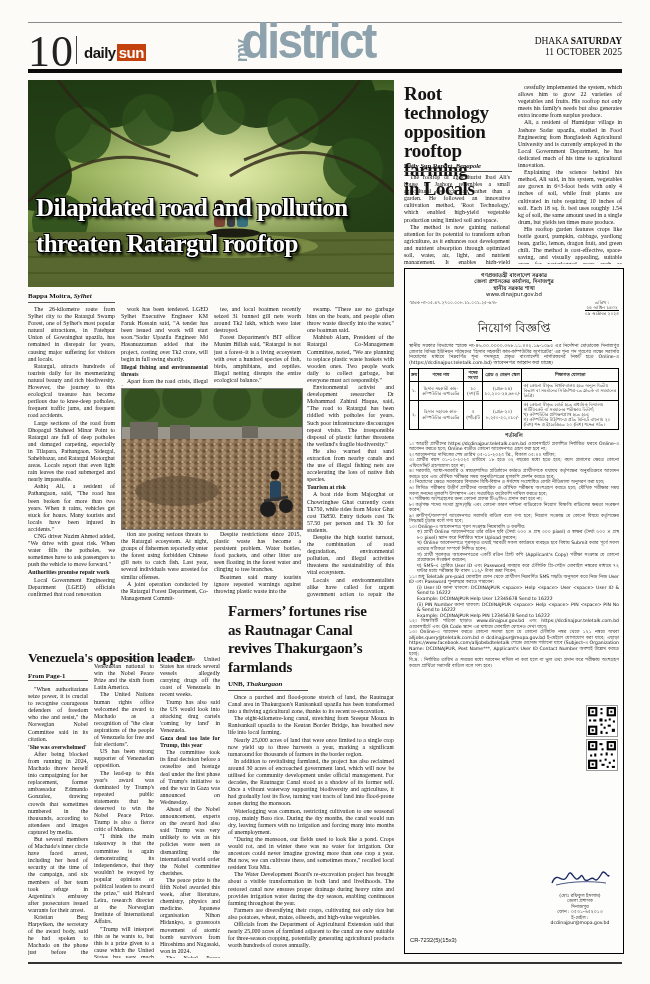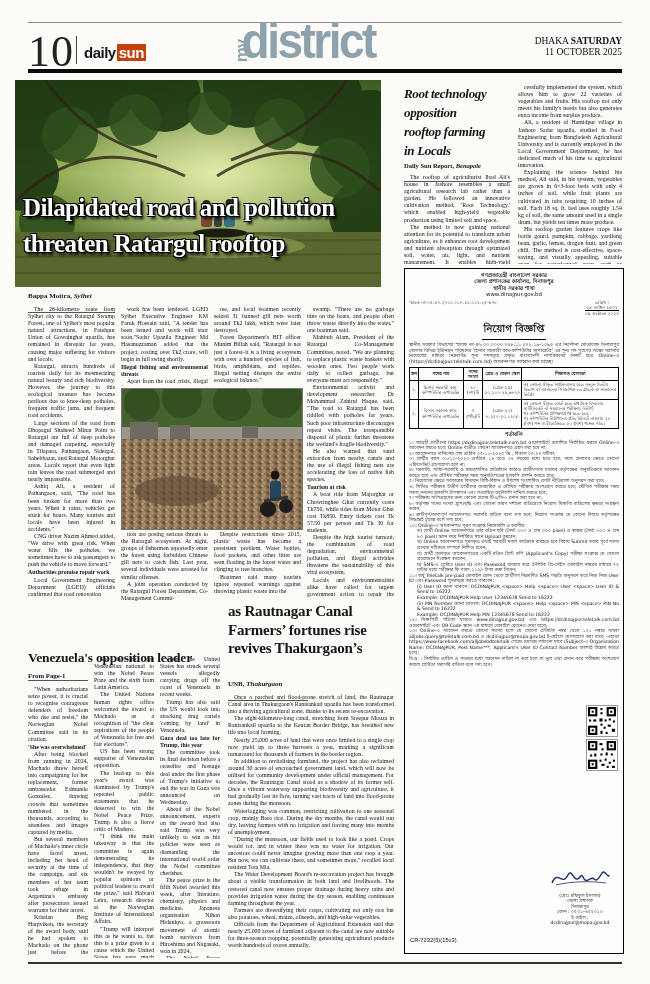--- a/index.html
+++ b/index.html
@@ -17,44 +17,44 @@
   .sect .my{transform:rotate(-90deg) translateY(6px);font-size:17px;letter-spacing:-1px;margin-right:-6px;}
   .sect .district{font-size:46px;letter-spacing:-2.5px;line-height:.85;transform:scaleY(1.08);}
   .dateline{right:28px;top:36px;text-align:right;font-size:9.5px;line-height:11px;color:#111;}
   .dateline b{font-weight:bold;}
   .thick-rule{left:28px;top:69px;width:594px;height:4px;background:#0b0b0b;}
   .bottom-rule{left:28px;top:962px;width:594px;height:2px;background:#333;}
   
   .col p{margin:0;font-size:5.9px;line-height:7.1px;text-align:justify;text-indent:6px;}
   .col p.sub{font-weight:bold;text-indent:0;margin-top:1px;}
   .col{overflow:hidden;}
-  .byline{font-size:7px;font-weight:bold;border-bottom:.6px solid #555;padding-bottom:12px;}
+  .byline{font-size:7px;font-weight:bold;border-bottom:.6px solid #555;padding-bottom:2px;}
   .byline i{font-weight:bold;}
   
-  .main-photo{left:15px;top:80px;width:438px;height:207px;overflow:hidden;}
+  .main-photo{left:28px;top:80px;width:438px;height:207px;overflow:hidden;}
   .main-photo svg{display:block;}
   .hl{position:absolute;left:8px;color:#fff;font-weight:bold;font-size:25px;letter-spacing:-.6px;
       text-shadow:-1px -1px 0 #000,1px -1px 0 #000,-1px 1px 0 #000,1px 1px 0 #000,2.5px 2.5px 3px #000;}
   .hl1{top:114px;} .hl2{top:150px;}
   .inset-photo{left:121px;top:388px;width:180px;height:140px;overflow:hidden;border:.5px solid #777;}
   
-  .root-title{left:404px;top:84px;width:120px;font-size:13px;line-height:19px;font-weight:bold;letter-spacing:-.3px;font-style:italic;}
+  .root-title{left:404px;top:84px;width:120px;font-size:19px;line-height:19px;font-weight:bold;letter-spacing:-.3px;}
   .vz-title{left:28px;top:650px;width:196px;font-size:13.5px;font-weight:bold;letter-spacing:-.2px;}
   .fm-title{left:228px;top:602px;width:170px;font-size:15px;line-height:18.5px;font-weight:bold;letter-spacing:-.2px;}
   .kicker{left:28px;top:672px;width:60px;font-size:6.8px;font-weight:bold;border-bottom:.6px solid #555;padding-bottom:1px;}
   
   .notice{left:404px;top:268px;width:218px;height:684px;border:1.2px solid #000;background:#fdfdfb;
           font-family:"DejaVu Sans","Liberation Sans",sans-serif;overflow:hidden;}
   .n-head{text-align:center;font-size:5.4px;line-height:6.4px;margin-top:3px;font-weight:bold;}
   .n-head .n-url{font-weight:normal;}
   .n-memo{display:flex;justify-content:space-between;font-size:4.4px;padding:2px 4px 0 4px;line-height:5.2px;}
   .n-date{text-align:center;}
   .n-date .d1{border-bottom:.5px solid #000;display:block;}
   .n-title-wrap{text-align:center;margin-top:1px;}
-  .n-title{display:inline-block;font-size:10px;font-weight:bold;border-bottom:1px solid #000;padding:0 2px 1px 2px;}
+  .n-title{display:inline-block;font-size:12px;font-weight:normal;border-bottom:1px solid #000;padding:0 2px 1px 2px;}
   .n-intro{font-size:4.7px;line-height:5.6px;text-align:justify;padding:2px 4px 0 4px;}
   .n-table{width:calc(100% - 8px);margin:2px 4px;border-collapse:collapse;font-size:4.4px;line-height:5.2px;}
   .n-table th,.n-table td{border:.5px solid #000;padding:1px;vertical-align:middle;text-align:center;white-space:pre-line;}
   .n-table td:last-child{text-align:left;}
   .n-cond-title{text-align:center;font-weight:bold;font-size:5.4px;margin-top:1px;}
   .n-cond{padding:1px 4px;}
   .n-cond p{margin:0;font-size:4.6px;line-height:5.55px;text-align:justify;}
   .n-cond p.ind{padding-left:8px;}
   .qr{position:absolute;right:5px;background:#fff;border:.5px solid #999;}
   .qr1{top:436px;} .qr2{top:470px;}
@@ -260,23 +260,24 @@
       <p>when the United States has struck several vessels allegedly carrying drugs off the coast of Venezuela in recent weeks.</p>
       <p>Trump has also said the US would look into attacking drug cartels 'coming by land' in Venezuela.</p>
       <p class="sub">Gaza deal too late for Trump, this year</p>
       <p>The committee took its final decision before a ceasefire and hostage deal under the first phase of Trump's initiative to end the war in Gaza was announced on Wednesday.</p>
       <p>Ahead of the Nobel announcement, experts on the award had also said Trump was very unlikely to win as his policies were seen as dismantling the international world order the Nobel committee cherishes.</p>
       <p>The peace prize is the fifth Nobel awarded this week, after literature, chemistry, physics and medicine. Japanese organisation Nihon Hidankyo, a grassroots movement of atomic bomb survivors from Hiroshima and Nagasaki, won in 2024.</p>
       <p>The Nobel Peace Prize, worth 11 million Swedish crowns, or about $1.2 million, is due to be presented in Oslo on 10 December, the anniversary of the death of Swedish industrialist Alfred Nobel, who founded the awards, opens new tab in his 1895 will.</p>
     </div>
 
   <div class="abs fm-title">
+      <div>Farmers’ fortunes rise</div>
       <div>as Rautnagar Canal</div>
-      <div>Farmers’ fortunes rise</div>
       <div>revives Thakurgaon’s</div>
+      <div>farmlands</div>
     </div>
   <div class="abs byline" style="left:228px;top:680px;width:80px;">
     <span>UNB, </span><i>Thakurgaon</i>
   </div>
   <div class="abs col" style="left:228px;top:694px;width:166px;height:264px;font-size:6.3px;line-height:7.5px;">
       <p>Once a parched and flood-prone stretch of land, the Rautnagar Canal area in Thakurgaon's Ranisankail upazila has been transformed into a thriving agricultural zone, thanks to its recent re-excavation.</p>
       <p>The eight-kilometre-long canal, stretching from Sreepur Mouza in Ranisankail upazila to the Keutan Border Bridge, has breathed new life into local farming.</p>
       <p>Nearly 25,000 acres of land that were once limited to a single crop now yield up to three harvests a year, marking a significant turnaround for thousands of farmers in the border region.</p>
       <p>In addition to revitalising farmland, the project has also reclaimed around 30 acres of encroached government land, which will now be utilised for community development under official management. For decades, the Rautnagar Canal stood as a shadow of its former self. Once a vibrant waterway supporting biodiversity and agriculture, it had gradually lost its flow, turning vast tracts of land into flood-prone zones during the monsoon.</p>
       <p>Waterlogging was common, restricting cultivation to one seasonal crop, mainly Boro rice. During the dry months, the canal would run dry, leaving farmers with no irrigation and forcing many into months of unemployment.</p>

